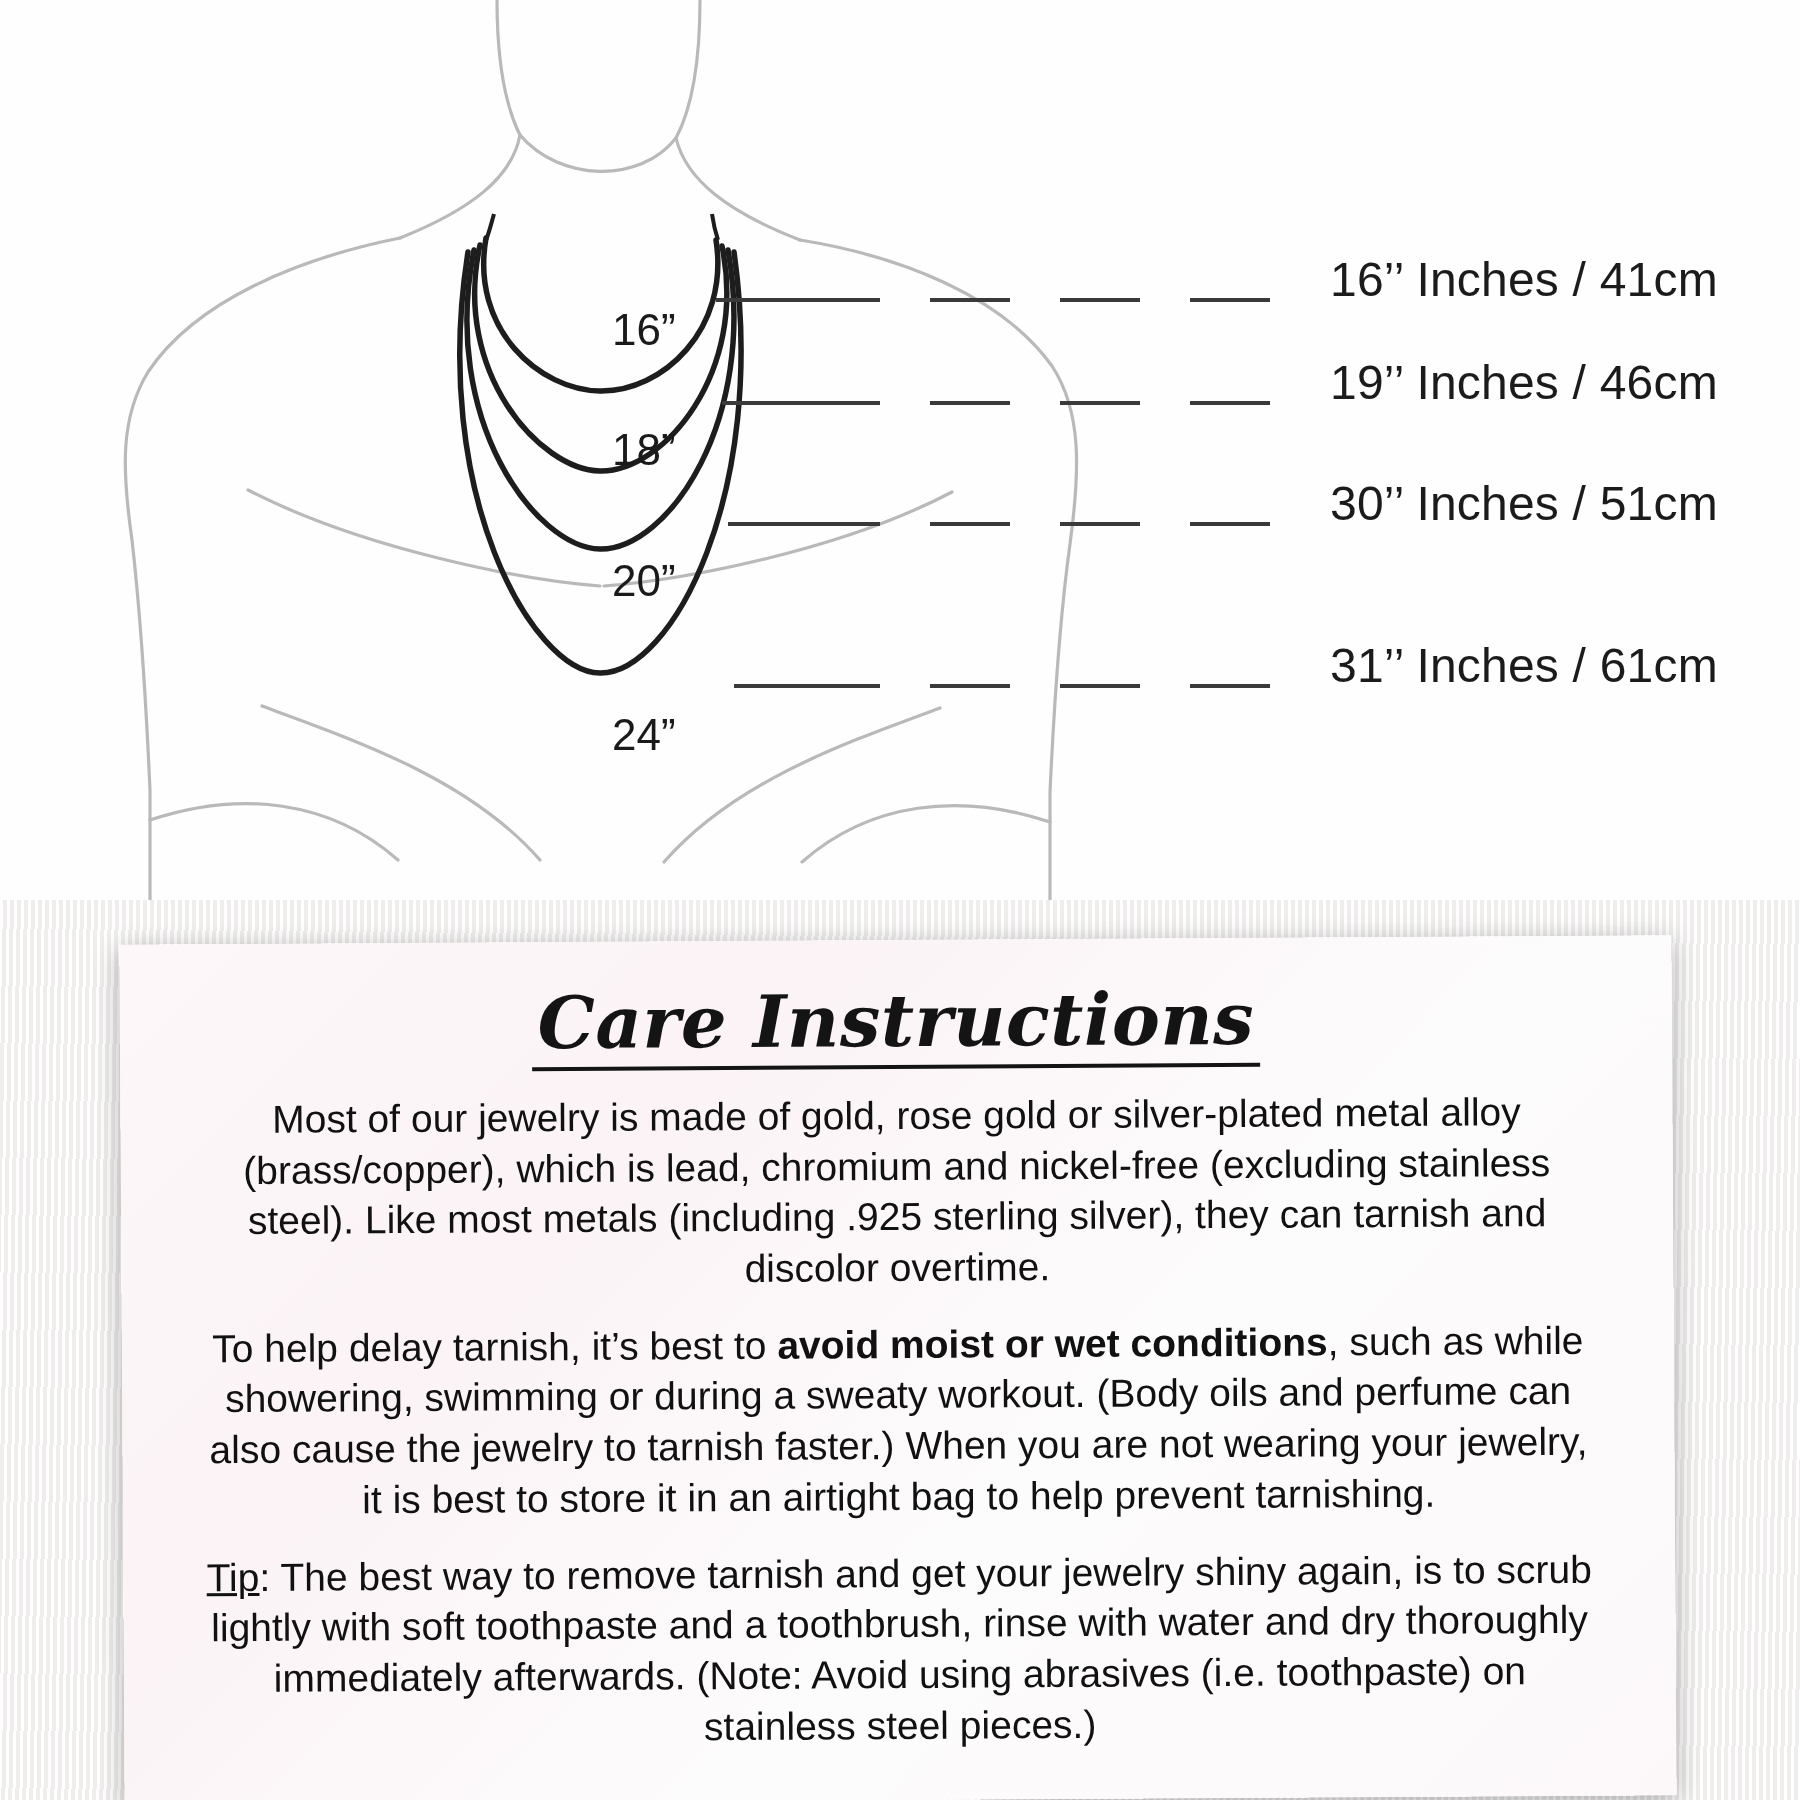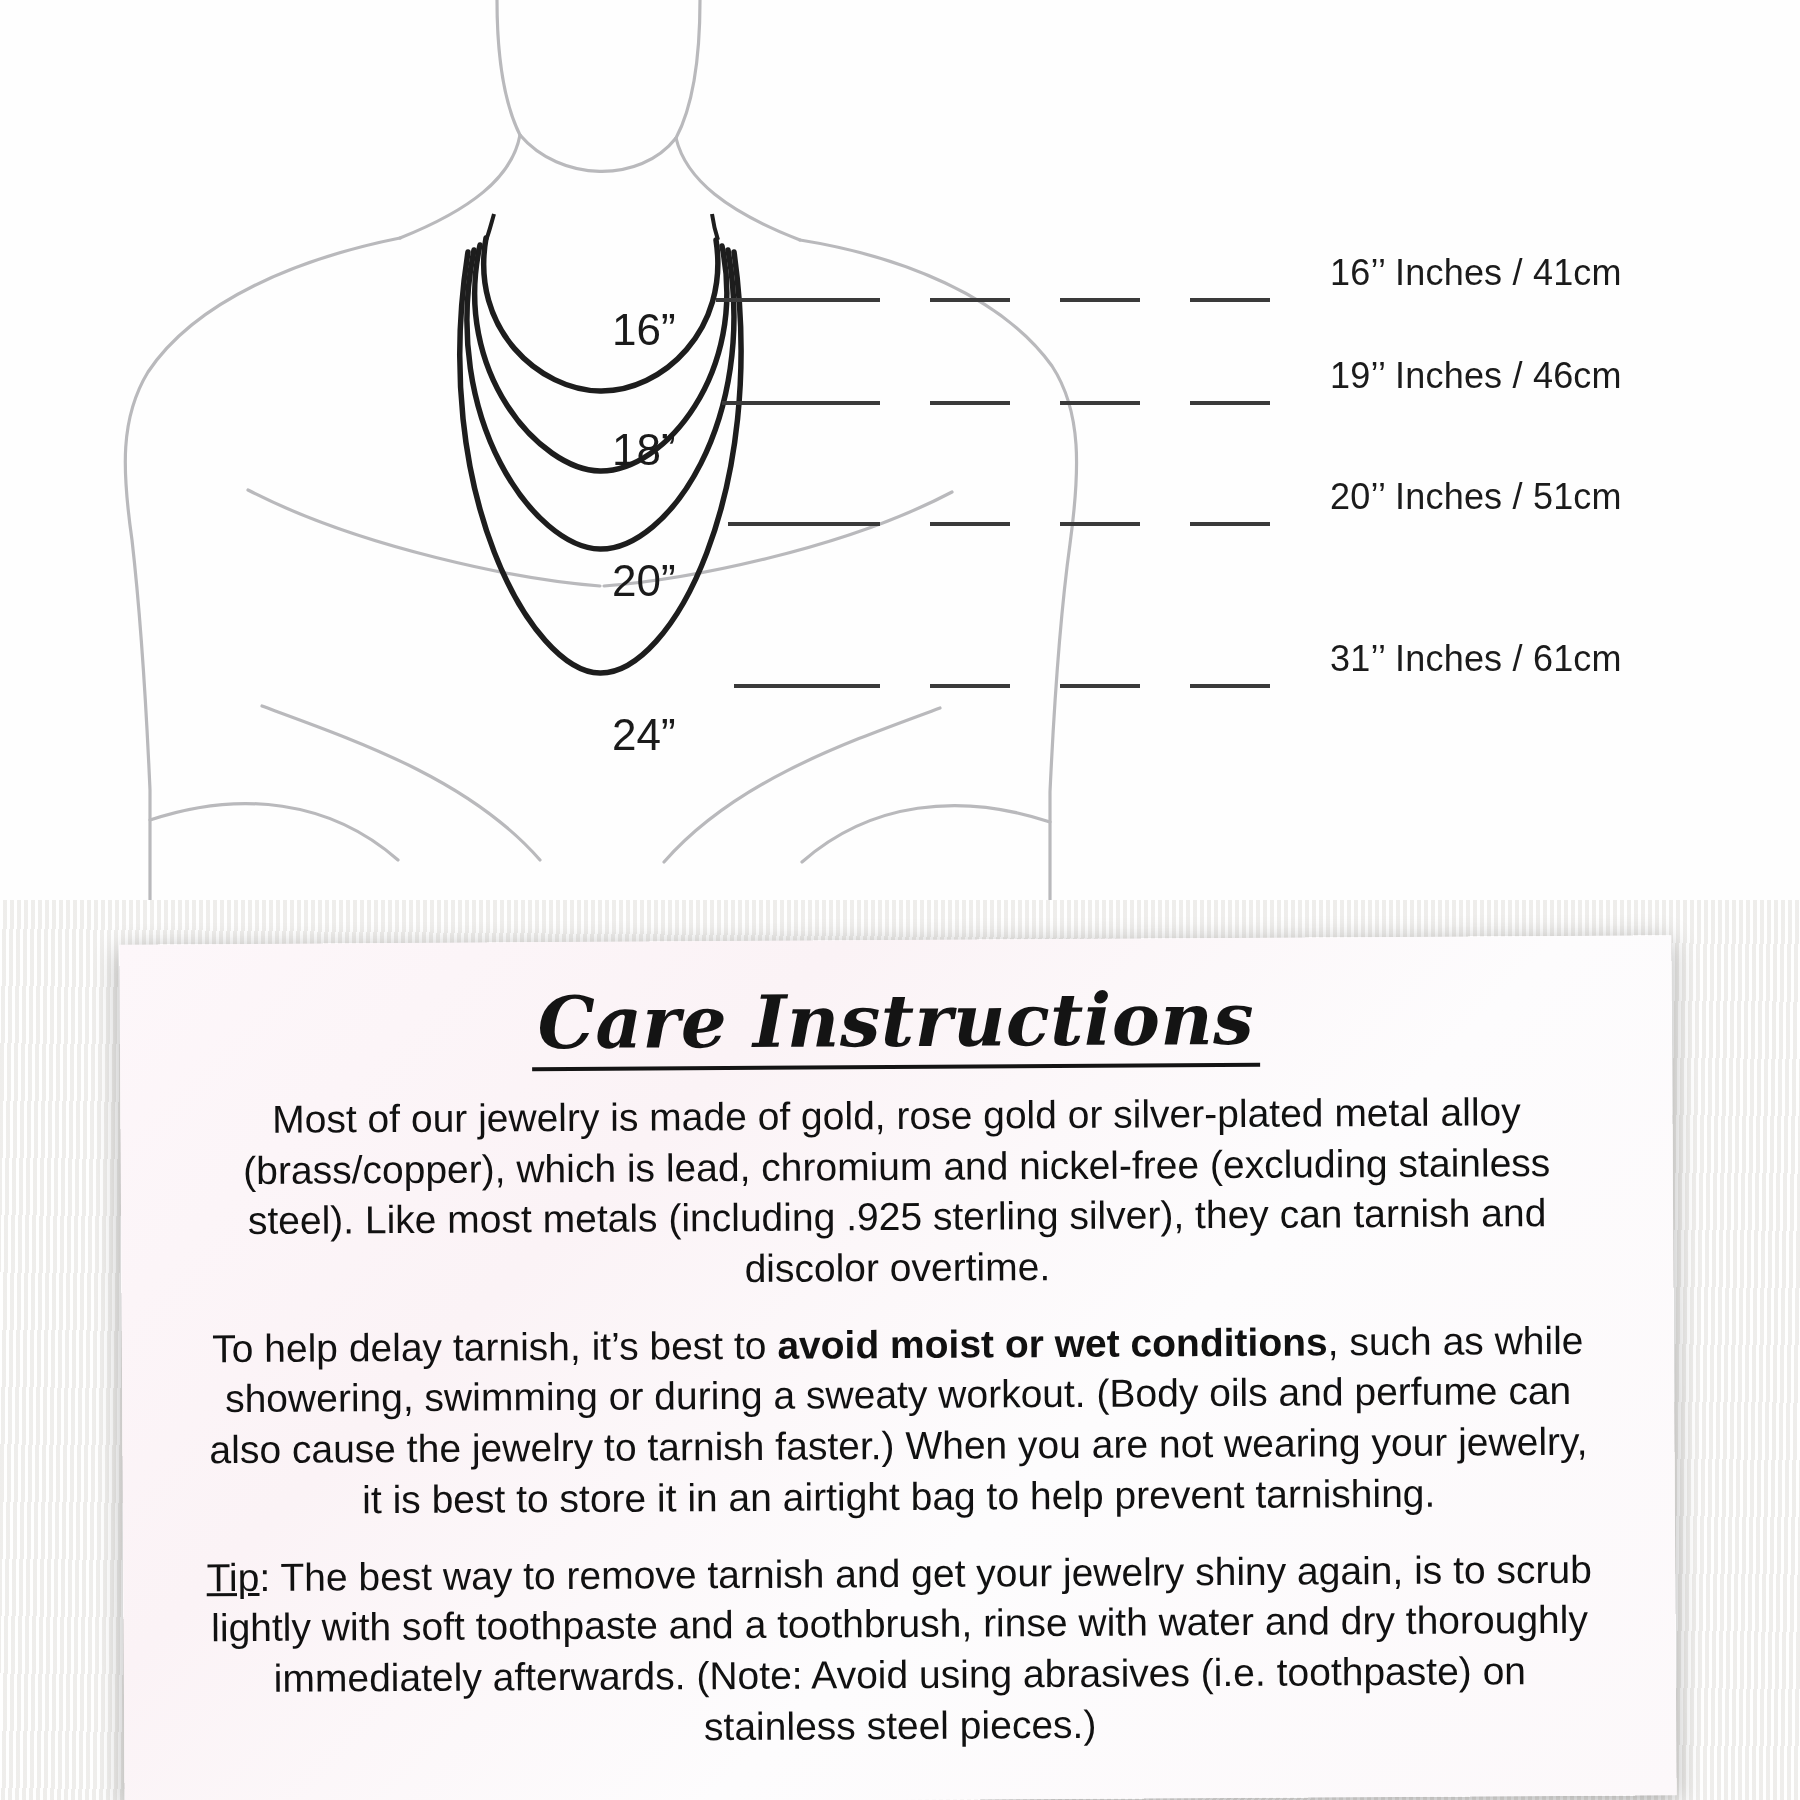--- a/index.html
+++ b/index.html
@@ -13,21 +13,21 @@
   
   .diagram{
     position:absolute;left:0;top:0;width:1800px;height:900px;
     background:#fefefe;
   }
   .diagram svg{position:absolute;left:0;top:0;}
 
   .len-labels{position:absolute;left:1330px;top:0;width:470px;height:900px;}
   .len-row{
     position:absolute;left:0;
-    font-size:36px;color:#1b1b1b;letter-spacing:.2px;white-space:nowrap;
+    font-size:48px;color:#1b1b1b;letter-spacing:.2px;white-space:nowrap;
     font-family:"Liberation Sans", sans-serif;
   }
 
   
   .wood{
     position:absolute;left:0;top:900px;width:1800px;height:900px;
     overflow:hidden;
     background:
       repeating-linear-gradient(92deg,
         rgba(255,255,255,.55) 0px, rgba(255,255,255,.55) 2px,
@@ -153,21 +153,21 @@
 
       <text x="612" y="345" font-family="Liberation Sans, sans-serif" font-size="44" fill="#1a1a1a">16”</text>
       <text x="612" y="465" font-family="Liberation Sans, sans-serif" font-size="44" fill="#1a1a1a">18”</text>
       <text x="612" y="596" font-family="Liberation Sans, sans-serif" font-size="44" fill="#1a1a1a">20”</text>
       <text x="612" y="750" font-family="Liberation Sans, sans-serif" font-size="44" fill="#1a1a1a">24”</text>
     </svg>
 
     <div class="len-labels">
       <div class="len-row" style="top:252px">16’’ Inches / 41cm</div>
       <div class="len-row" style="top:355px">19’’ Inches / 46cm</div>
-      <div class="len-row" style="top:476px">20’’ Inches / 51cm</div>
+      <div class="len-row" style="top:476px">30’’ Inches / 51cm</div>
       <div class="len-row" style="top:638px">31’’ Inches / 61cm</div>
     </div>
   </div>
 
   <div class="wood"></div>
 
   <div class="card">
     <div class="card-inner">
       <div class="care-title">
         <span>Care Instructions</span>

